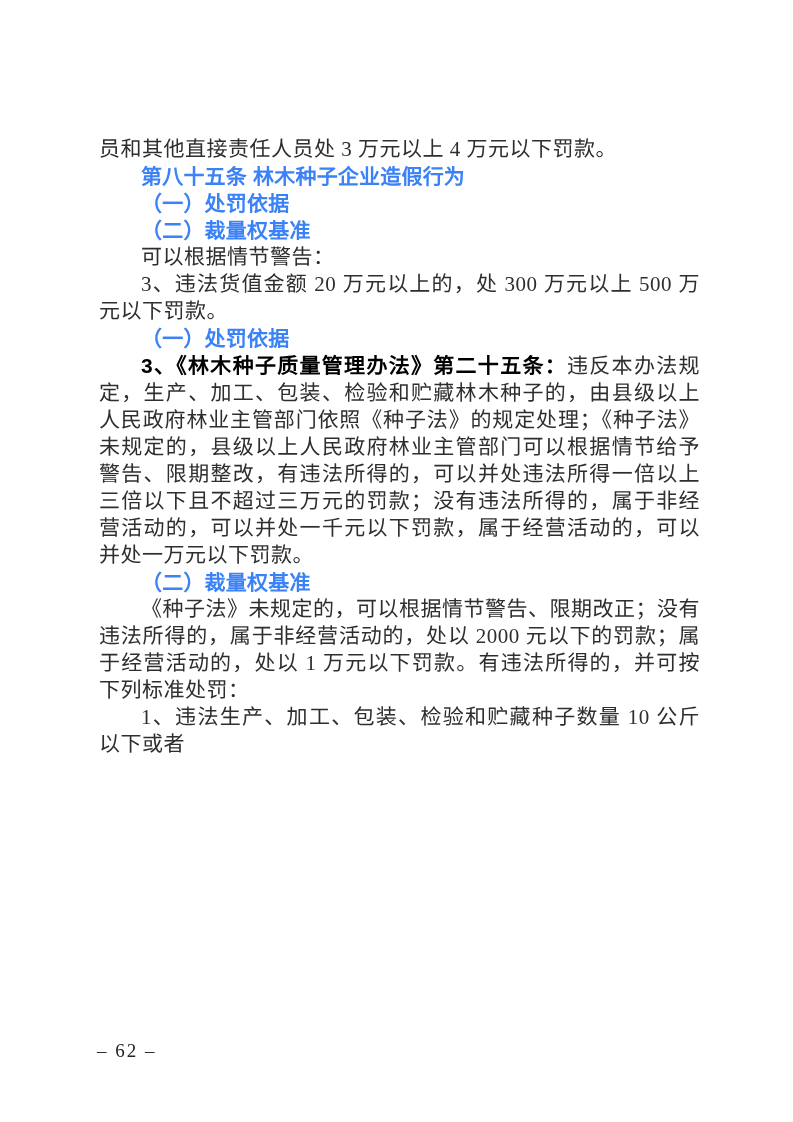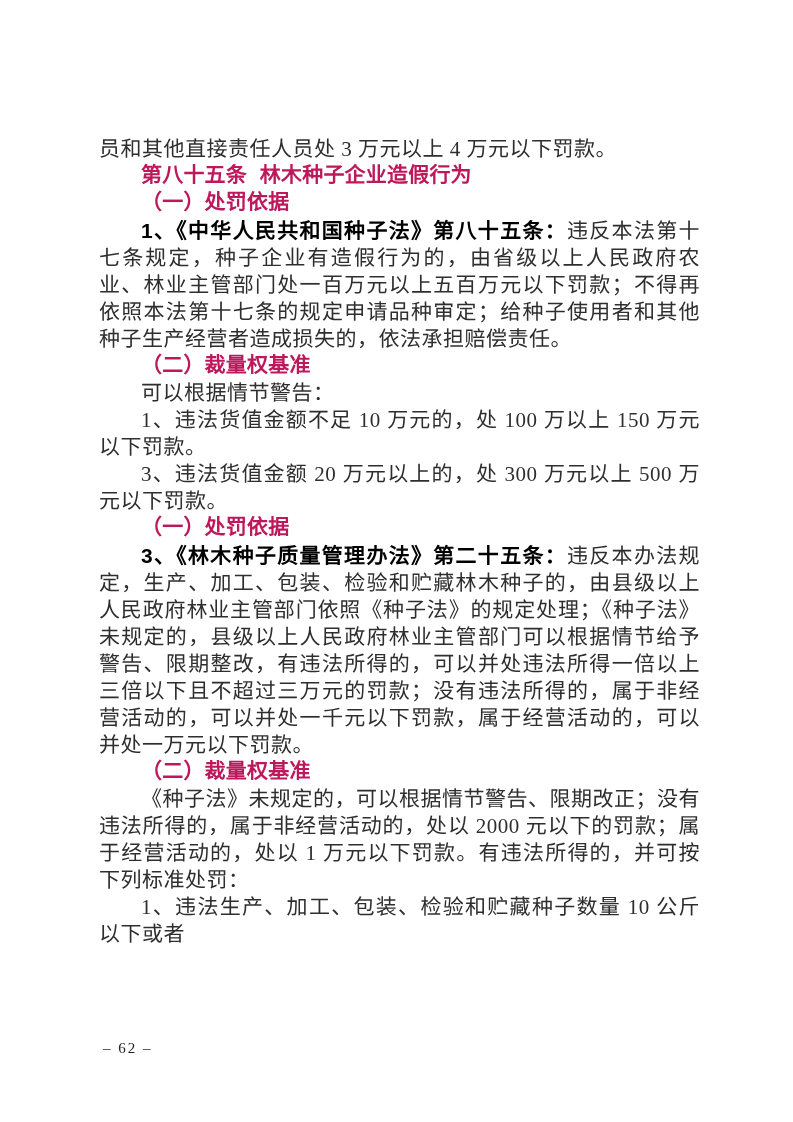--- a/index.html
+++ b/index.html
@@ -37,52 +37,50 @@
     text-justify: inter-character;
     text-indent: 2em;
     letter-spacing: 0.5px;
     color: #2e2e2e;
     word-break: break-all;
   }
   .para.no-indent {
     text-indent: 0;
   }
   .para.heading {
-    font-family: Liberation Mono, monospace;
+    font-family: Liberation Sans, sans-serif;
     font-weight: bold;
-    color: #be185d;
+    color: #3b82f6;
     letter-spacing: 0.2px;
   }
   .bold-lead {
     font-family: "Liberation Sans", "DejaVu Sans", sans-serif;
     font-weight: bold;
     color: #000000;
   }
   .page-footer {
     position: absolute;
-    left: 103px;
+    left: 97px;
     top: 1040px;
-    font-size: 15px;
+    font-size: 19px;
     color: #222222;
     font-family: "Liberation Serif", "DejaVu Serif", serif;
     letter-spacing: 2px;
   }
 </style>
 </head>
 <body>
 
 <div class="page">
   <div class="doc-body">
       <p class="para body no-indent">员和其他直接责任人员处 3 万元以上 4 万元以下罚款。</p>
       <p class="para heading">第八十五条  林木种子企业造假行为</p>
       <p class="para heading">（一）处罚依据</p>
-      <p class="para body"><span class="bold-lead">1、《中华人民共和国种子法》第八十五条：</span>违反本法第十七条规定，种子企业有造假行为的，由省级以上人民政府农业、林业主管部门处一百万元以上五百万元以下罚款；不得再依照本法第十七条的规定申请品种审定；给种子使用者和其他种子生产经营者造成损失的，依法承担赔偿责任。</p>
       <p class="para heading">（二）裁量权基准</p>
       <p class="para body">可以根据情节警告：</p>
-      <p class="para body">1、违法货值金额不足 10 万元的，处 100 万以上 150 万元以下罚款。</p>
       <p class="para body">3、违法货值金额 20 万元以上的，处 300 万元以上 500 万元以下罚款。</p>
       <p class="para heading">（一）处罚依据</p>
       <p class="para body"><span class="bold-lead">3、《林木种子质量管理办法》第二十五条：</span>违反本办法规定，生产、加工、包装、检验和贮藏林木种子的，由县级以上人民政府林业主管部门依照《种子法》的规定处理；《种子法》未规定的，县级以上人民政府林业主管部门可以根据情节给予警告、限期整改，有违法所得的，可以并处违法所得一倍以上三倍以下且不超过三万元的罚款；没有违法所得的，属于非经营活动的，可以并处一千元以下罚款，属于经营活动的，可以并处一万元以下罚款。</p>
       <p class="para heading">（二）裁量权基准</p>
       <p class="para body">《种子法》未规定的，可以根据情节警告、限期改正；没有违法所得的，属于非经营活动的，处以 2000 元以下的罚款；属于经营活动的，处以 1 万元以下罚款。有违法所得的，并可按下列标准处罚：</p>
       <p class="para body">1、违法生产、加工、包装、检验和贮藏种子数量 10 公斤以下或者</p>
     </div>
   <div class="page-footer">– 62 –</div>
 </div>
 

